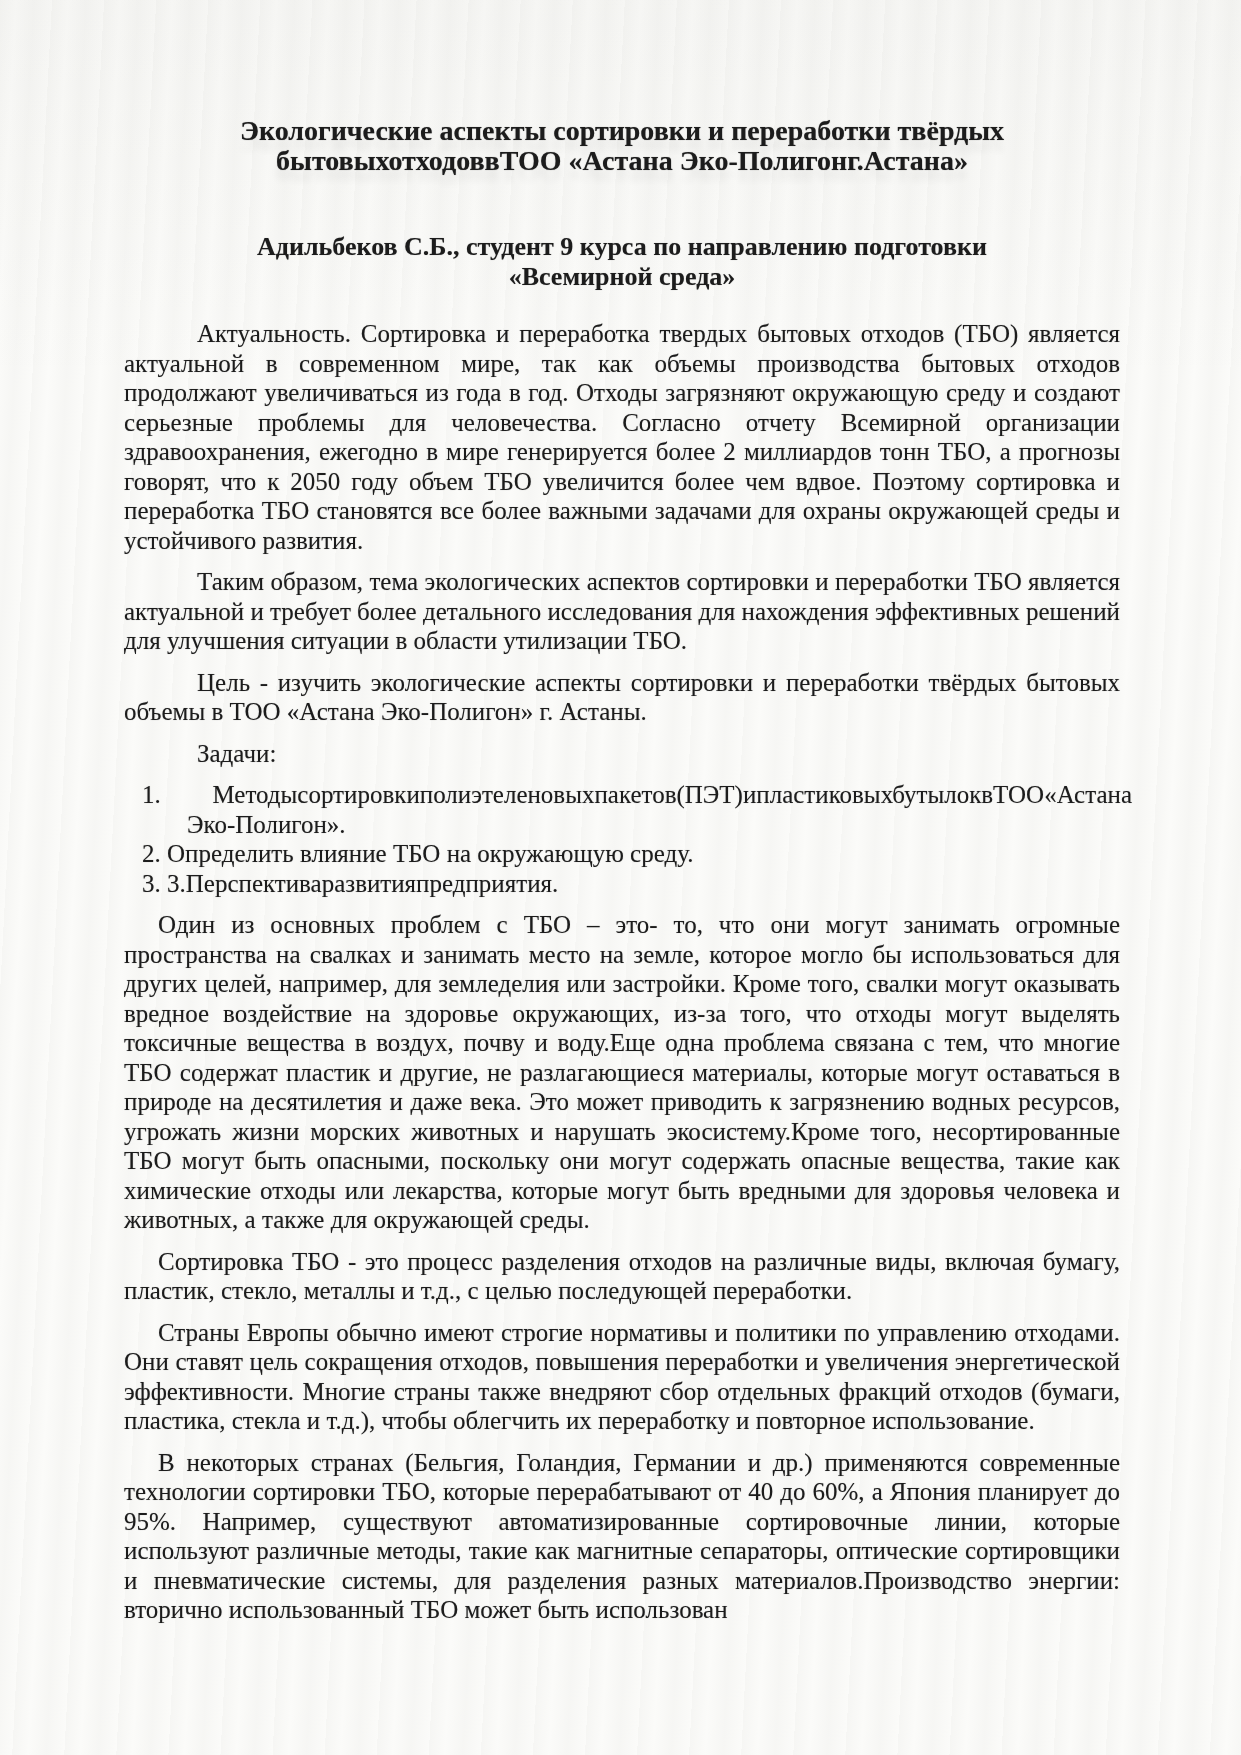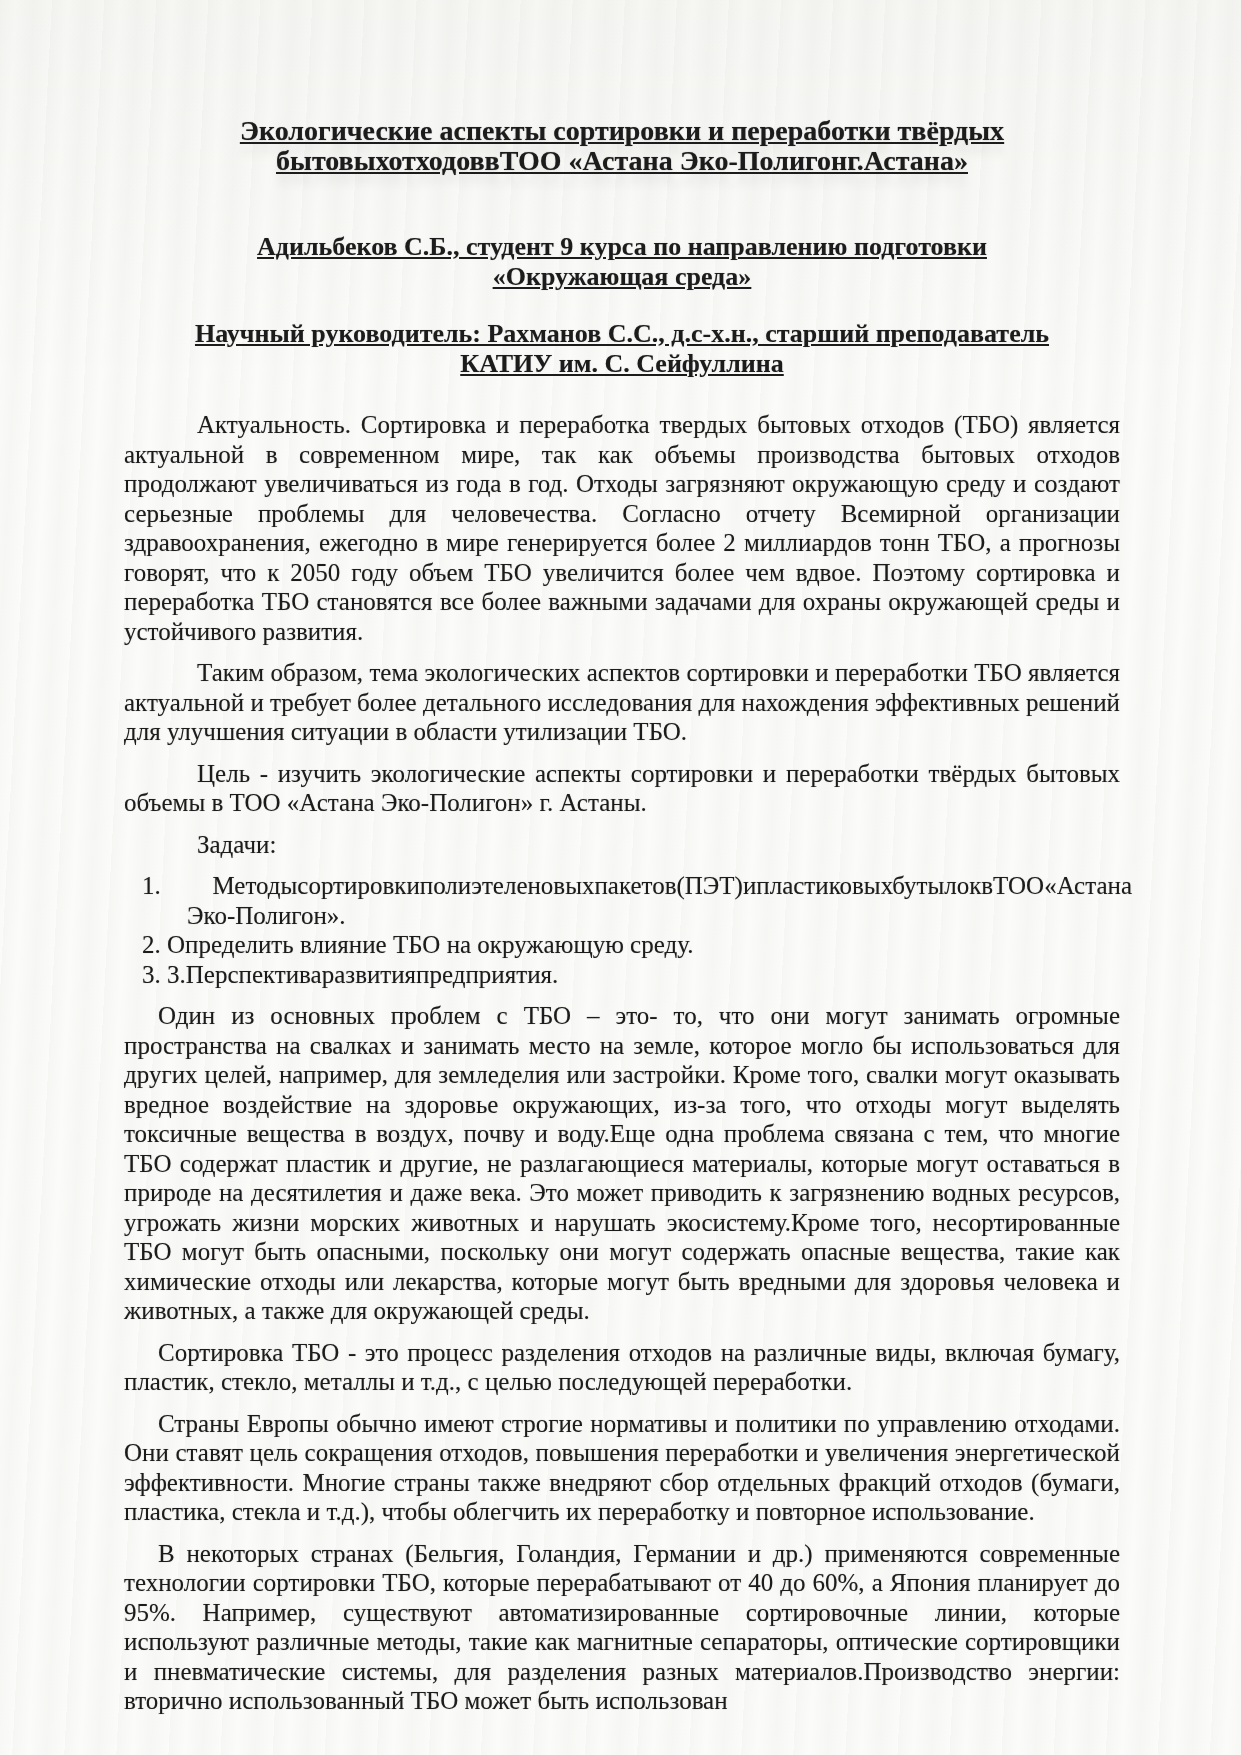--- a/index.html
+++ b/index.html
@@ -14,21 +14,21 @@
     color: #1c1c1c;
     background-color: #fbfbf9;
     background-image:
       repeating-linear-gradient(93deg,
         rgba(150,150,143,0.05) 0px, rgba(255,255,255,0) 16px,
         rgba(140,140,133,0.045) 34px, rgba(255,255,255,0) 52px),
       linear-gradient(180deg, rgba(120,120,112,0.04), rgba(255,255,255,0) 22%);
     font-family: "Liberation Serif", "DejaVu Serif", serif;
     text-shadow: 0 0 1px rgba(35,35,35,0.35);
   }
-  .heading { text-align: center; font-weight: bold; text-decoration: underline; }
+  .heading { text-align: center; font-weight: bold; }
   .title {
     font-size: 28px;
     line-height: 30px;
     margin: 0 0 56px 0;
     text-shadow: 0 0 1px rgba(0,0,0,0.45), 0 11px 7px rgba(0,0,0,0.06);
   }
   .author {
     font-size: 26px;
     line-height: 30px;
     margin: 0 0 27px 0;
@@ -64,27 +64,23 @@
 
 <div class="page">
 
   <div class="heading title">
     <div>Экологические аспекты сортировки и переработки твёрдых</div>
     <div>бытовыхотходоввТОО «Астана Эко-Полигонг.Астана»</div>
   </div>
 
   <div class="heading author">
     <div>Адильбеков С.Б., студент 9 курса по направлению подготовки</div>
-    <div>«Окружающая среда»</div>
+    <div>«Всемирной среда»</div>
   </div>
 
-  <div class="heading supervisor">
-    <div>Научный руководитель: Рахманов С.С., д.с-х.н., старший преподаватель</div>
-    <div>КАТИУ им. С. Сейфуллина</div>
-  </div>
 
   <div class="bodytext">
     <p class="indent-lg">Актуальность. Сортировка и переработка твердых бытовых отходов (ТБО) является актуальной в современном мире, так как объемы производства бытовых отходов продолжают увеличиваться из года в год. Отходы загрязняют окружающую среду и создают серьезные проблемы для человечества. Согласно отчету Всемирной организации здравоохранения, ежегодно в мире генерируется более 2 миллиардов тонн ТБО, а прогнозы говорят, что к 2050 году объем ТБО увеличится более чем вдвое. Поэтому сортировка и переработка ТБО становятся все более важными задачами для охраны окружающей среды и устойчивого развития.</p>
     <p class="indent-lg">Таким образом, тема экологических аспектов сортировки и переработки ТБО является актуальной и требует более детального исследования для нахождения эффективных решений для улучшения ситуации в области утилизации ТБО.</p>
     <p class="indent-lg">Цель - изучить экологические аспекты сортировки и переработки твёрдых бытовых объемы в ТОО «Астана Эко-Полигон» г. Астаны.</p>
     <p class="indent-lg">Задачи:</p>
 
     <ol class="tasks">
       <li>1. Методысортировкиполиэтеленовыхпакетов(ПЭТ)ипластиковыхбутылоквТОО«Астана Эко-Полигон».</li>
       <li>2. Определить влияние ТБО на окружающую среду.</li>

